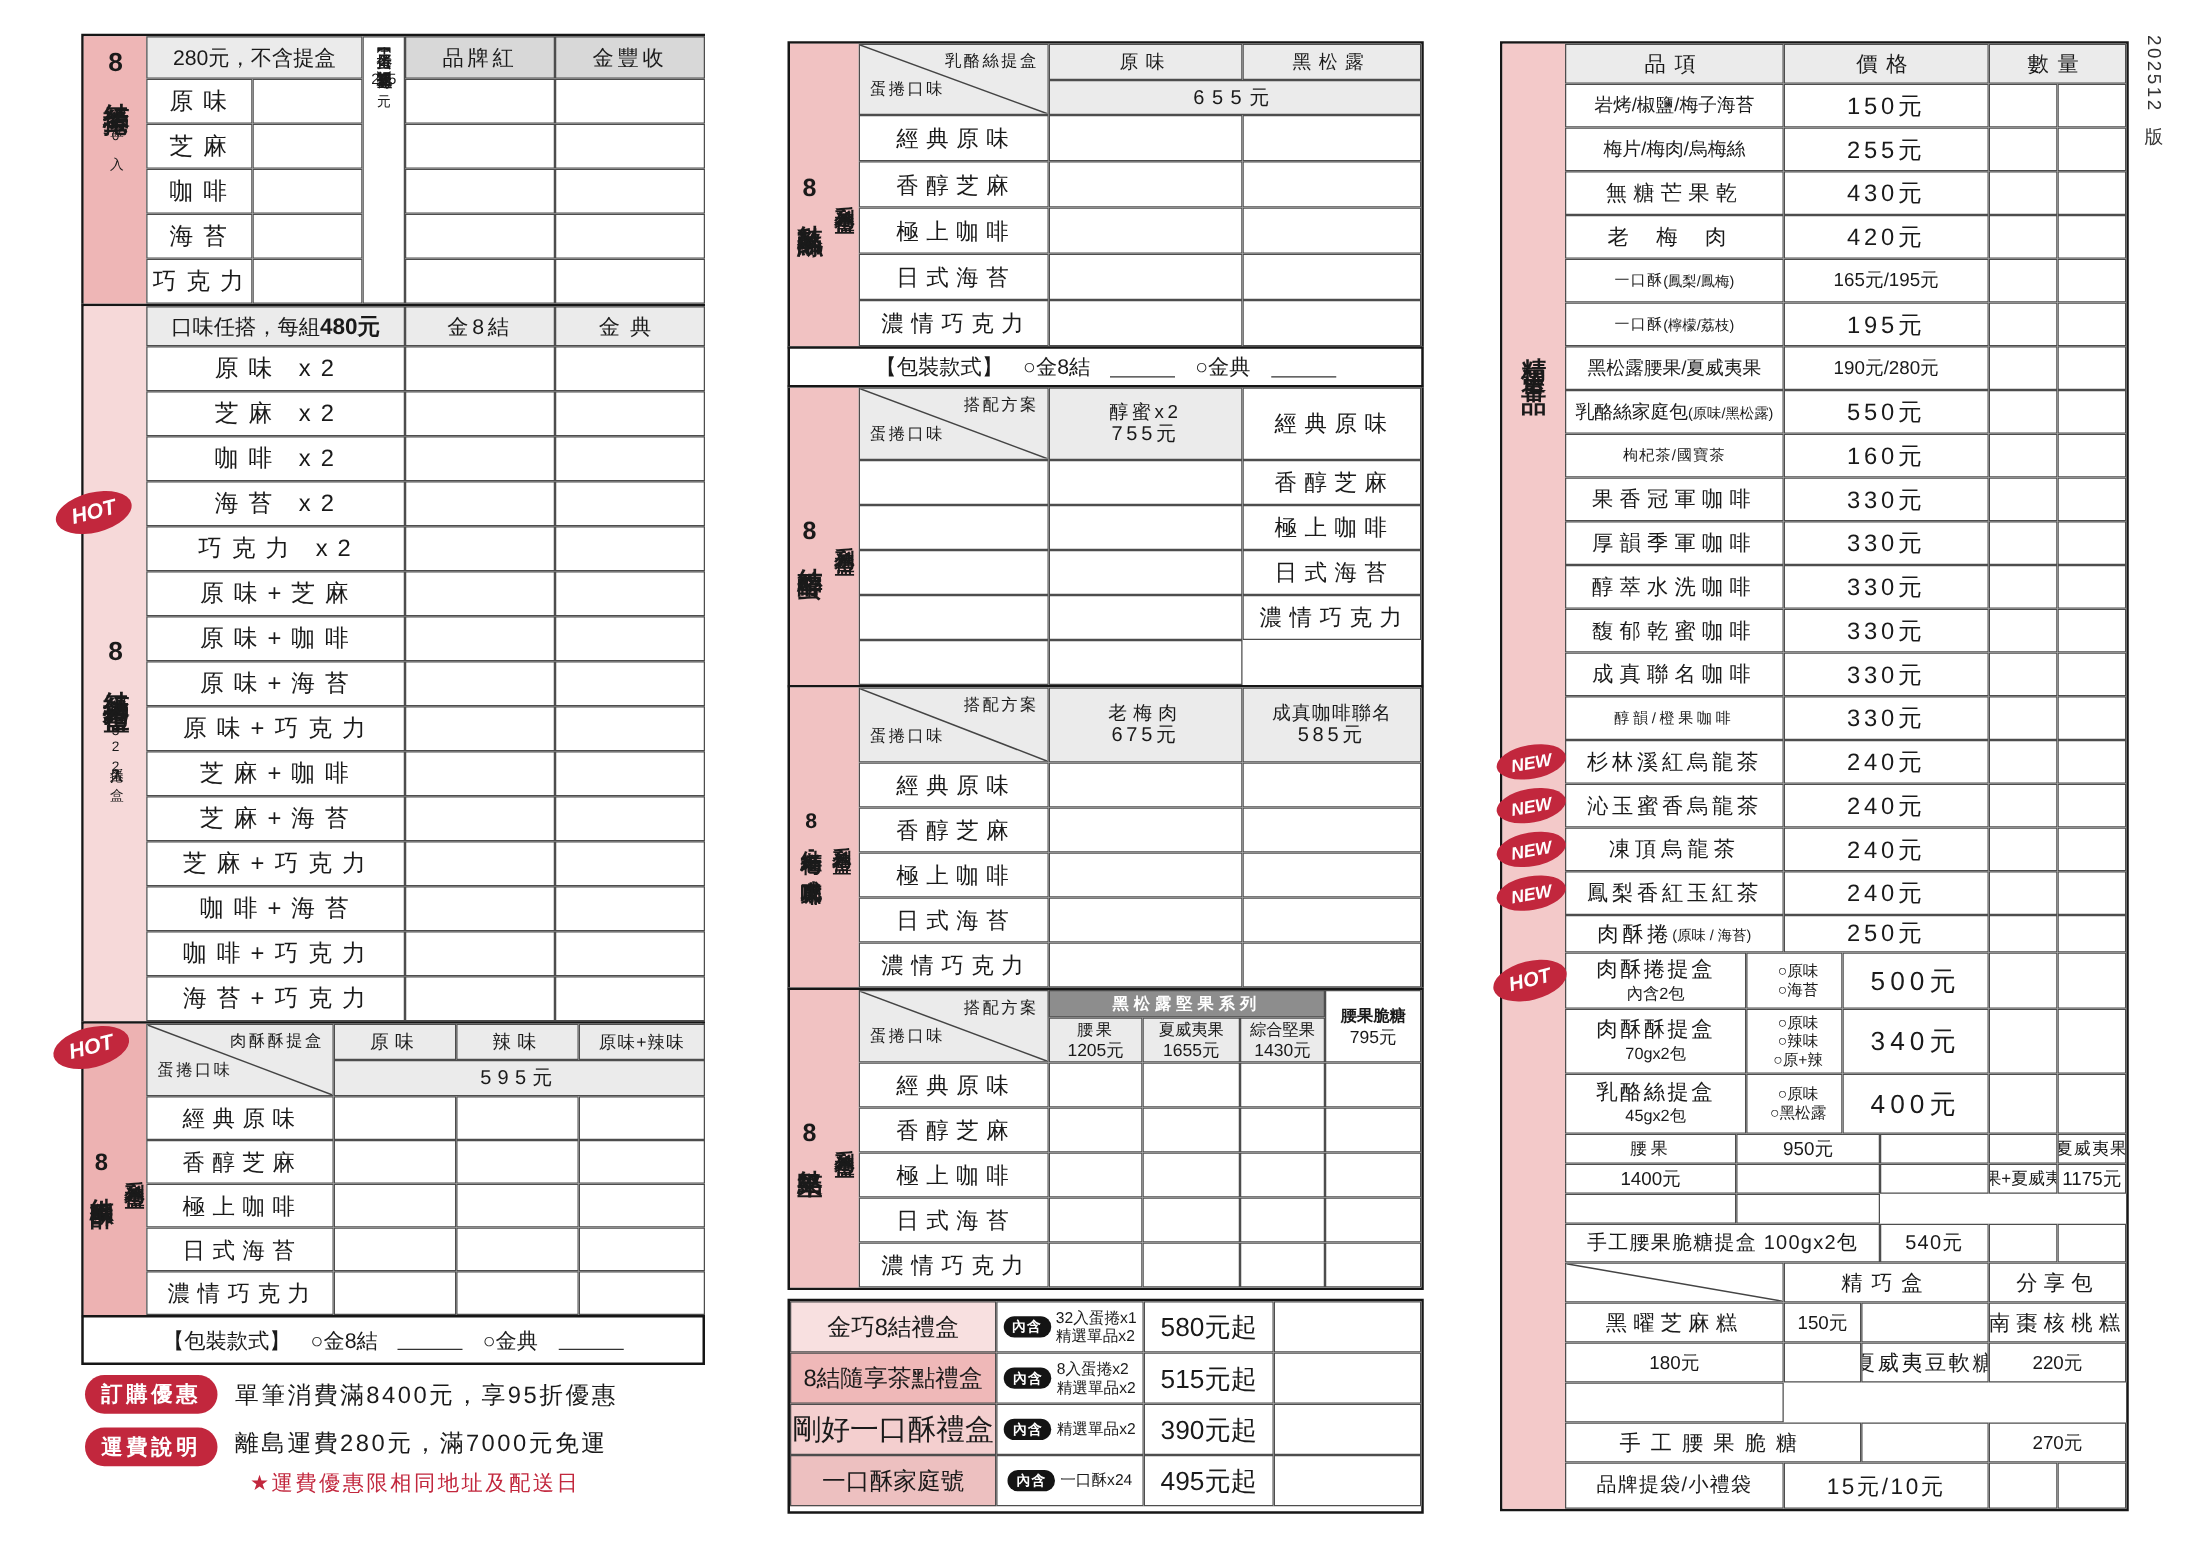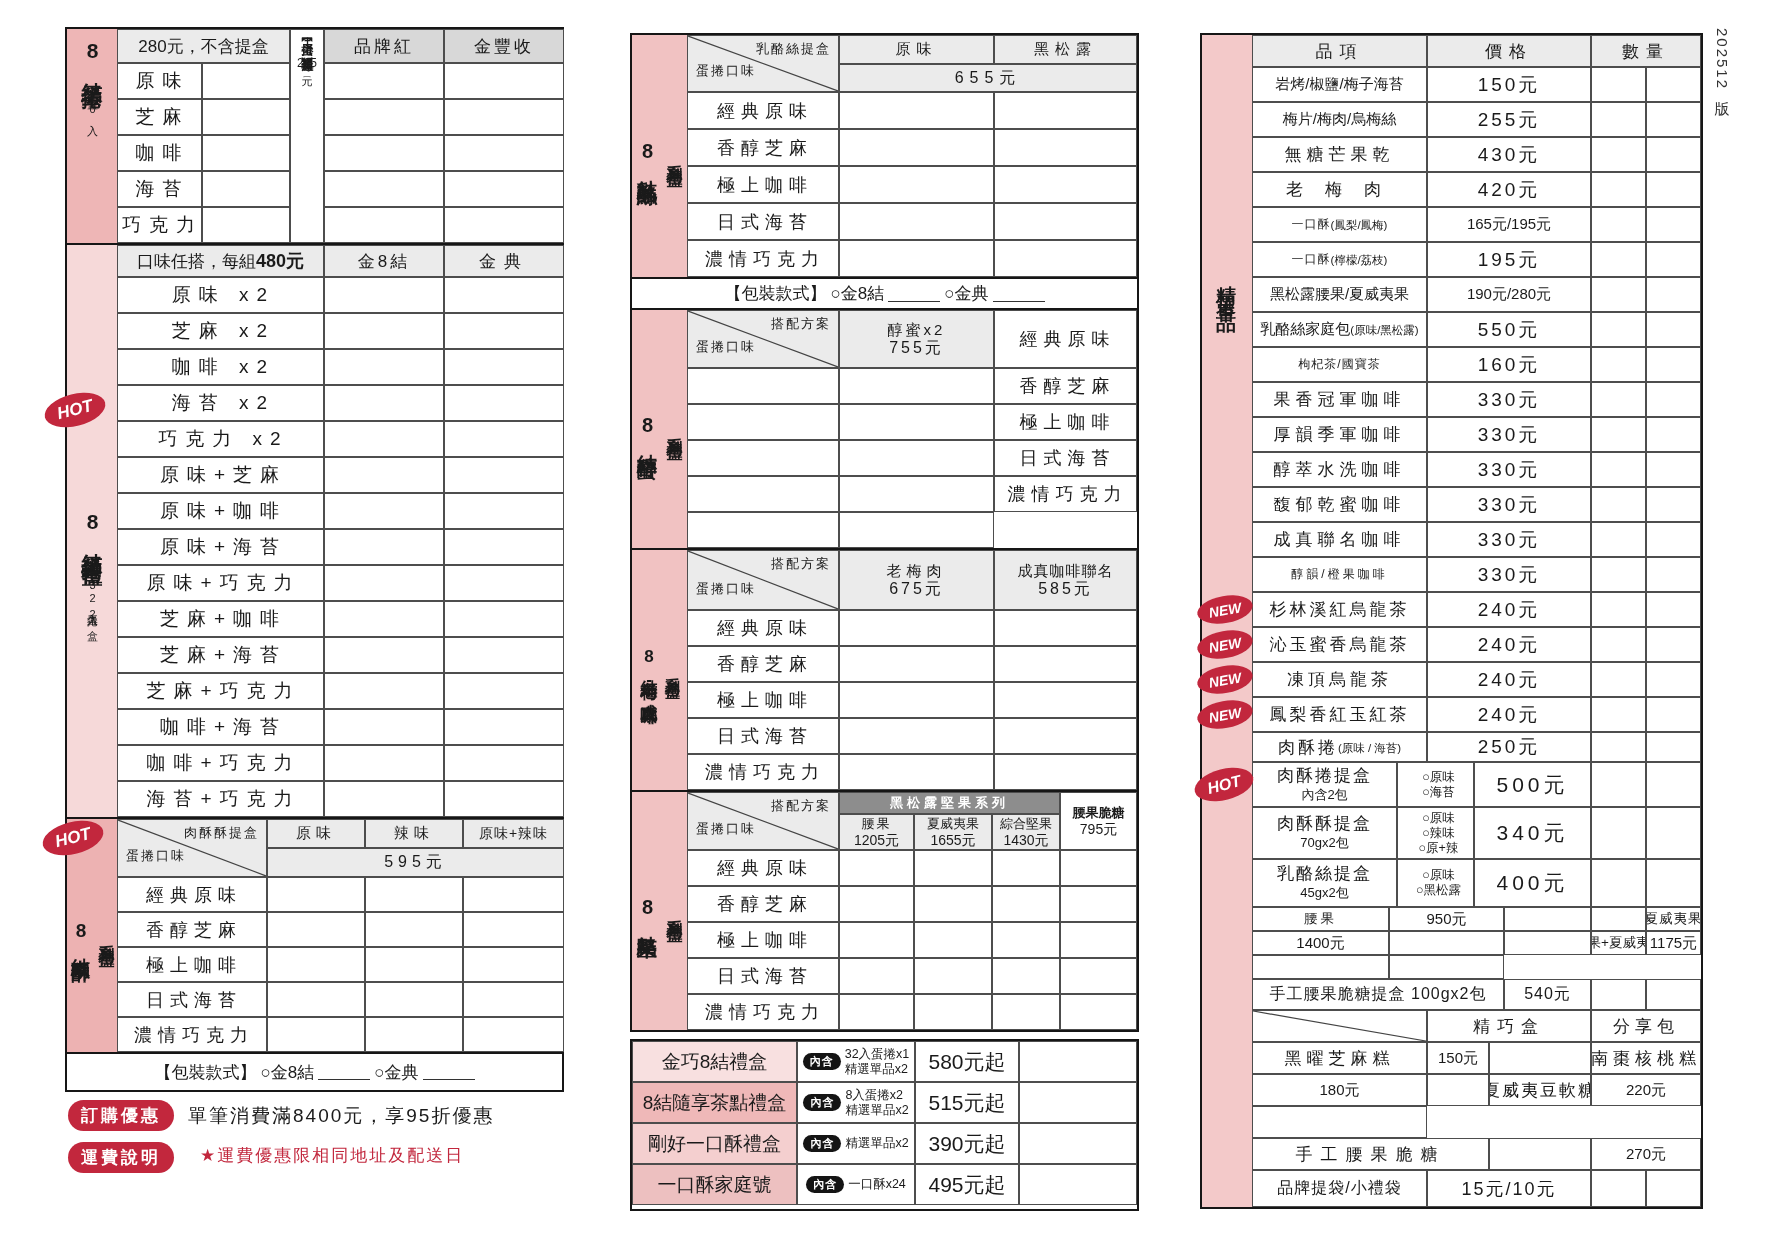--- a/index.html
+++ b/index.html
@@ -21,21 +21,21 @@
 .diag svg,.diagw svg{position:absolute;inset:0;width:100%;height:100%}
 .ctop{position:absolute;top:4px;right:7px;font-size:13px;letter-spacing:2px}
 .cbot{position:absolute;bottom:11px;left:8px;font-size:13px;letter-spacing:2px}
 .flv{font-size:19px;letter-spacing:8px;padding-left:6px}
 .flv5{font-size:18px;letter-spacing:6px;padding-left:4px}
 .h17{font-size:17px;letter-spacing:3px}
 .twol{flex-direction:column;line-height:18px}
 .oval{position:absolute;background:#c2273d;color:#fff;font-weight:bold;font-style:italic;display:flex;align-items:center;justify-content:center;border-radius:50%;transform:rotate(-14deg);z-index:6;font-family:"Liberation Sans",sans-serif}
 .inb{background:#141414;color:#fff;border-radius:10px;font-size:11px;padding:1px 7px;font-weight:bold;letter-spacing:1px;flex:0 0 auto}
 .pill{background:#c2273d;color:#fff;border-radius:18px;padding:4px 13px;font-size:17px;font-weight:bold;letter-spacing:3px;white-space:nowrap}
-.pack{position:absolute;display:flex;align-items:center;justify-content:center;gap:4px;font-size:17px;border:2px solid #161616;background:#fff;z-index:2}
+.pack{position:absolute;display:flex;align-items:center;justify-content:center;gap:16px;font-size:17px;border:2px solid #161616;background:#fff;z-index:2}
 .blank{display:inline-block;width:52px;height:16px;border-bottom:1.5px solid #333}
 .rlab{font-size:12px;letter-spacing:1px}
 .rsp{font-size:17px;letter-spacing:5px}
 .rtight{font-size:15px;letter-spacing:0}
 .rp{font-size:19px;letter-spacing:3px}
 .rpt{font-size:15px;letter-spacing:0}
 .sub{font-size:11.5px;letter-spacing:0;margin-top:2px}
 .sub:empty{display:none}
 .c2:empty{display:none}
 .opts{flex-direction:column;align-items:flex-start;padding-left:6px;font-size:12.5px;line-height:15px}
@@ -192,20 +192,21 @@
     <span class="blank"></span>
 </div>
 
 <div style="position:absolute;left:68px;top:1100px;display:flex;align-items:center;gap:14px">
   <span class="pill">訂購優惠</span>
   <span style="font-size:19px;letter-spacing:2px">單筆消費滿8400元，享95折優惠</span>
 </div>
 <div style="position:absolute;left:68px;top:1140px;display:flex;gap:14px">
   <span class="pill" style="align-self:flex-start;margin-top:2px">運費說明</span>
   <div style="font-size:19px;letter-spacing:2px;line-height:31px">
+    <div>離島運費280元，滿7000元免運</div>
     <div style="font-size:17px;color:#c2273d;letter-spacing:2px;margin-left:12px">★運費優惠限相同地址及配送日</div>
   </div>
 </div>
 
 <div class="sect" style="left:630px;top:33px;width:509px;height:246px">
   <div class="sbar" style="width:55px;background:#f1c2c2;justify-content:center">
     <div class="vrow">
       <span class="vt" style="font-size:20px;font-weight:bold;letter-spacing:2px">8結乳酪絲</span>
       <span class="vt" style="font-size:16px;font-weight:bold;letter-spacing:2px">系列禮盒</span>
     </div>
@@ -398,21 +399,21 @@
   <div class="pk2" style="font-size:19px">8結隨享茶點禮盒</div>
   <div style="gap:4px">
       <span class="inb">內含</span>
       <div class="col" style="align-items:flex-start;font-size:12.5px;line-height:15px">
         <div class="c2">8入蛋捲x2</div>
         <div class="c2">精選單品x2</div>
       </div>
     </div>
   <div style="font-size:21px">515元起</div>
   <div></div>
-  <div class="pk3" style="font-size:19px">剛好一口酥禮盒</div>
+  <div class="pk3" style="font-size:23px">剛好一口酥禮盒</div>
   <div style="gap:4px">
       <span class="inb">內含</span>
       <div class="col" style="align-items:flex-start;font-size:12.5px;line-height:15px">
         <div class="c2">精選單品x2</div>
       </div>
     </div>
   <div style="font-size:21px">390元起</div>
   <div></div>
   <div class="pk4" style="font-size:19px">一口酥家庭號</div>
   <div style="gap:4px">

